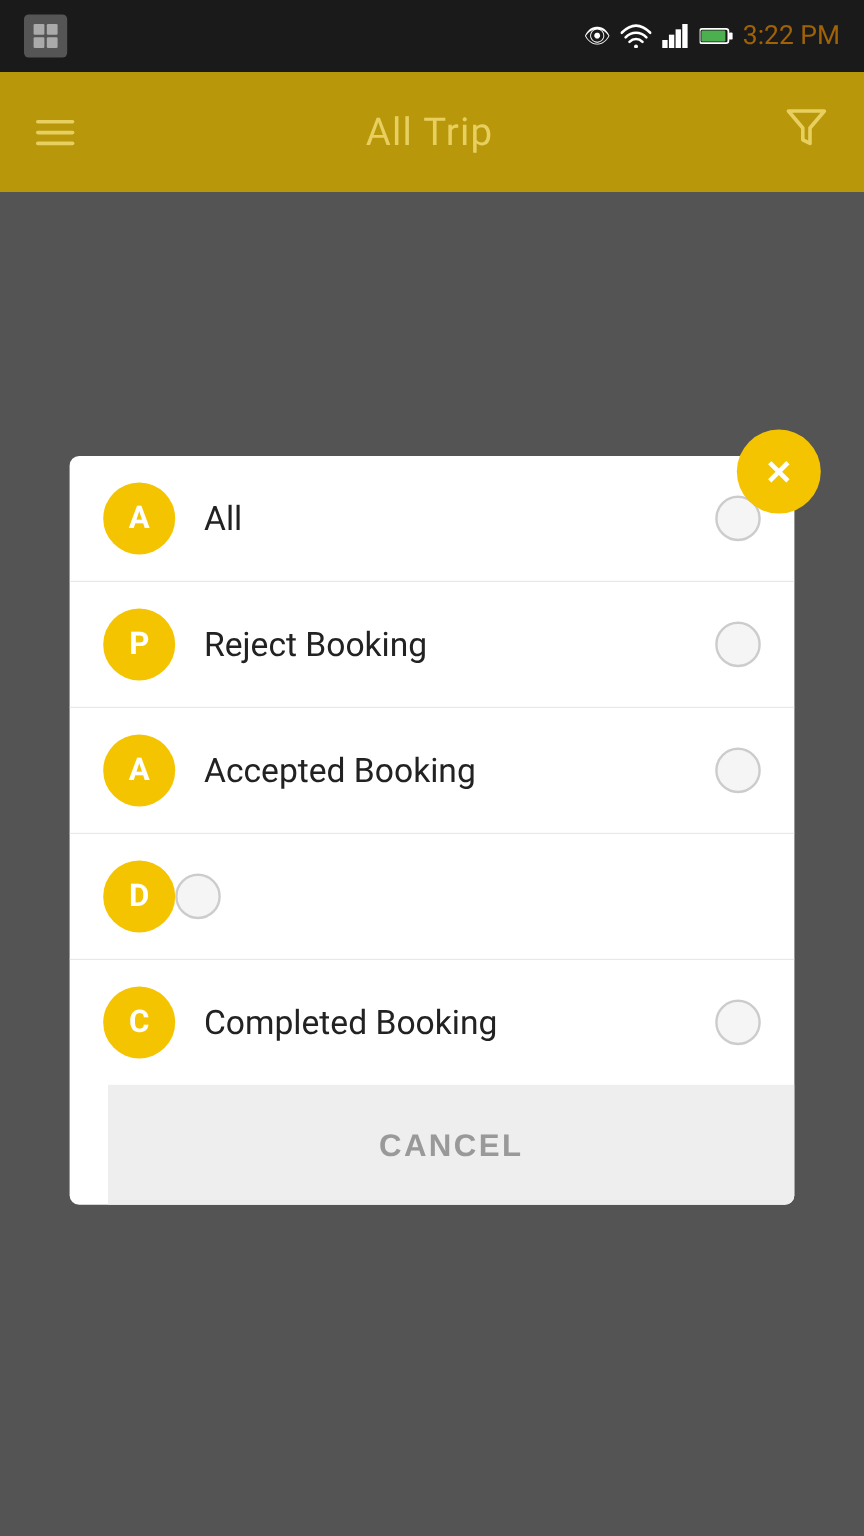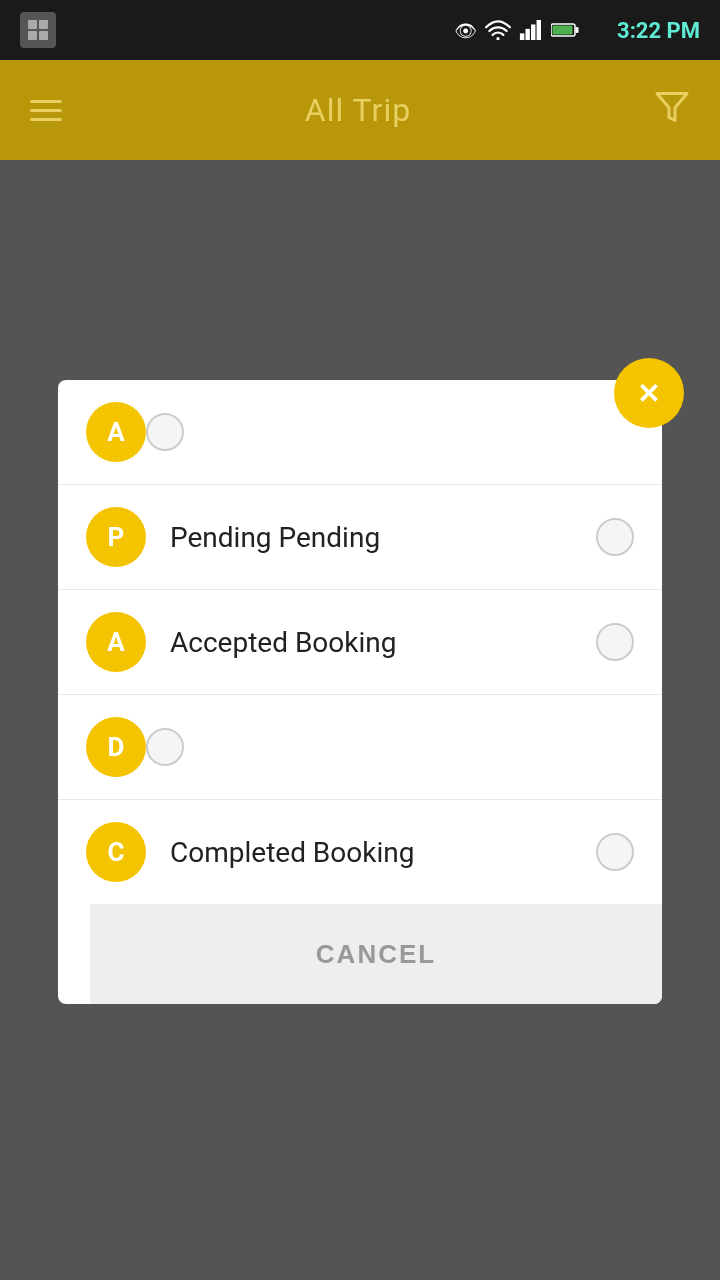--- a/index.html
+++ b/index.html
@@ -28,24 +28,23 @@
     .status-bar-left {
       display: flex;
       align-items: center;
     }
     .status-bar-right {
       display: flex;
       align-items: center;
       gap: 8px;
     }
     .status-time {
-      color: #5eead4;
+      color: #a16207;
       font-size: 22px;
-      font-weight: 700;
-      margin-left: 30px;
+      font-weight: 400;
     }
 
     
     .app-bar {
       width: 720px;
       height: 100px;
       background: #b8970a;
       display: flex;
       align-items: center;
       justify-content: space-between;
@@ -259,26 +258,27 @@
 
 <button class="close-btn">
   <span>✕</span>
 </button>
 
 <div class="modal">
   <div class="filter-options">
 
     <div class="filter-option">
       <div class="option-avatar">A</div>
+      <span class="option-label">All</span>
       <div class="radio-btn"></div>
     </div>
 
     <div class="filter-option">
       <div class="option-avatar">P</div>
-      <span class="option-label">Pending Pending</span>
+      <span class="option-label">Reject Booking</span>
       <div class="radio-btn"></div>
     </div>
 
     <div class="filter-option">
       <div class="option-avatar">A</div>
       <span class="option-label">Accepted Booking</span>
       <div class="radio-btn"></div>
     </div>
 
     <div class="filter-option">

